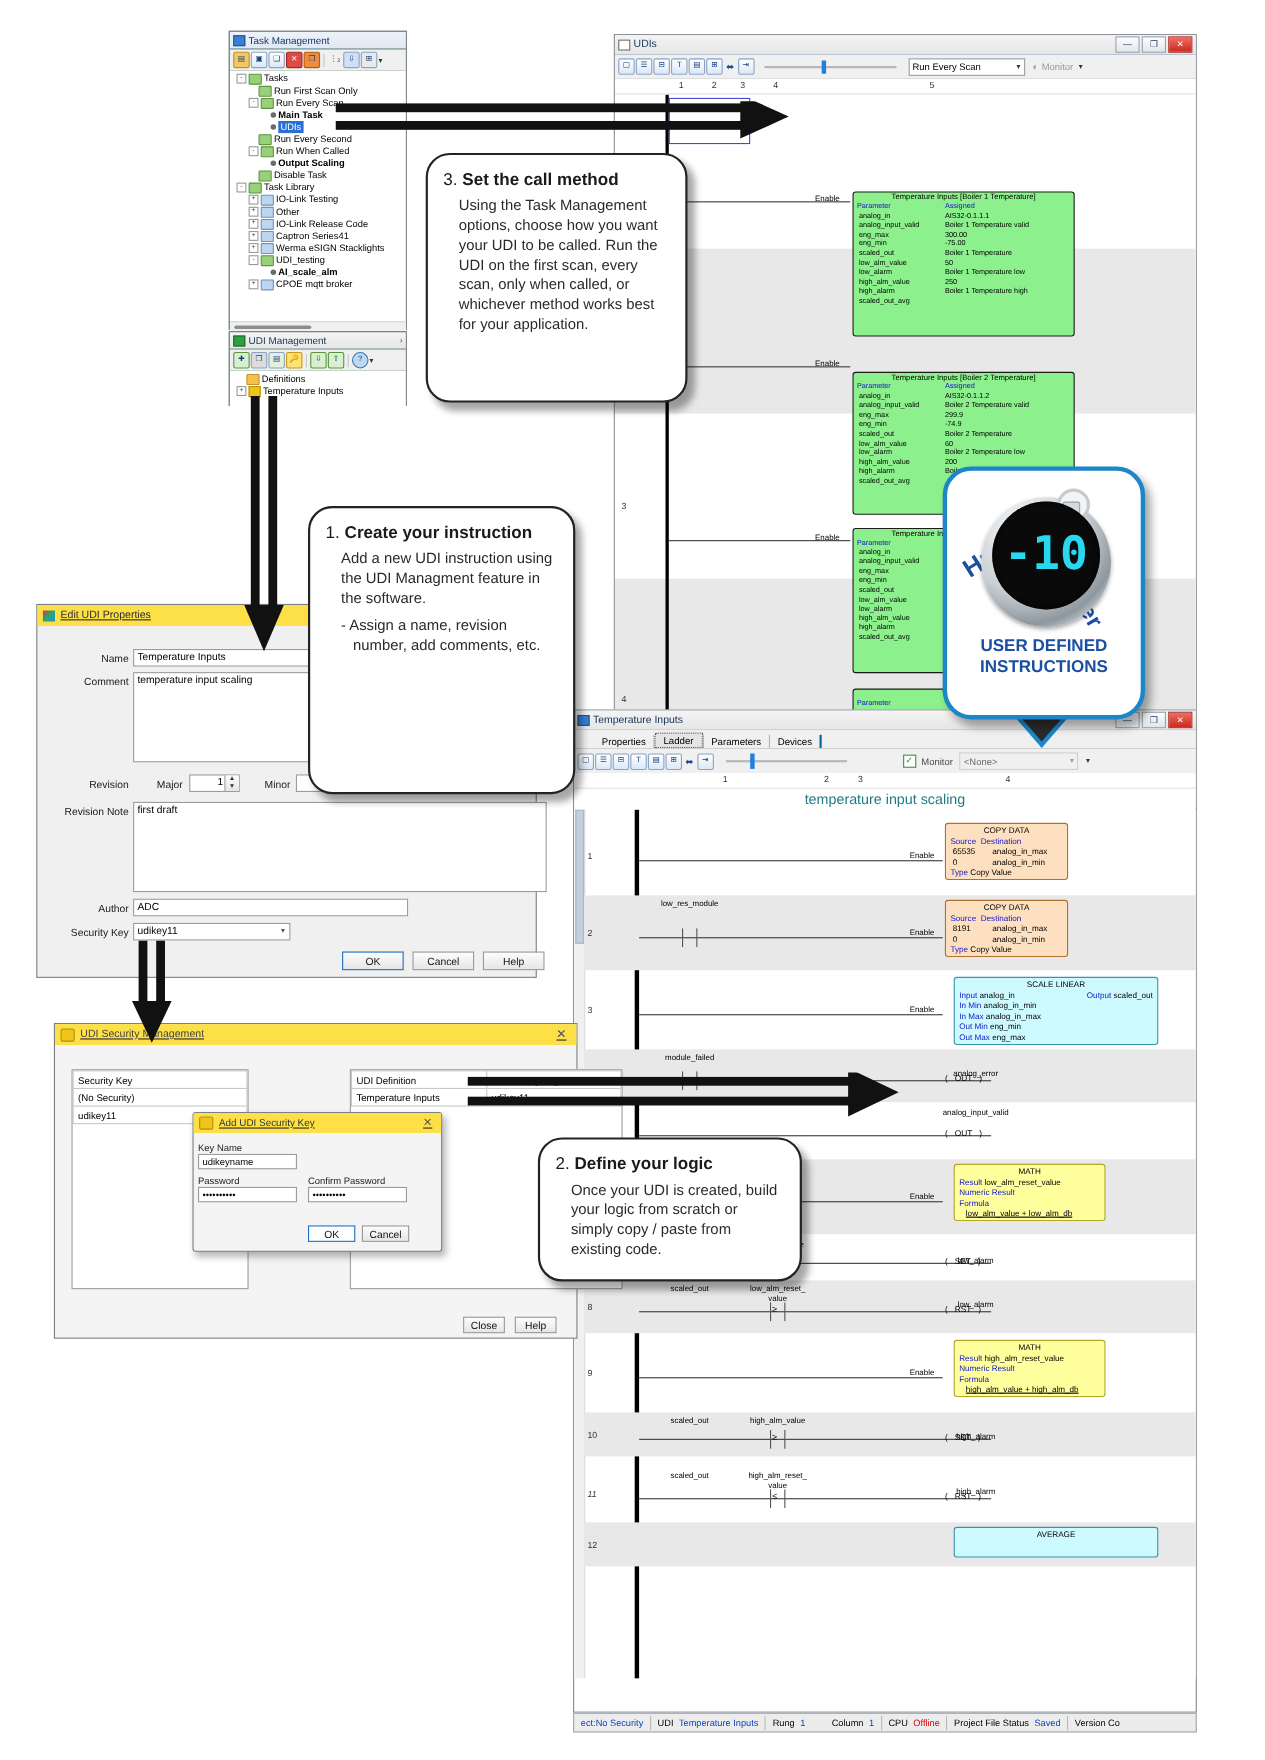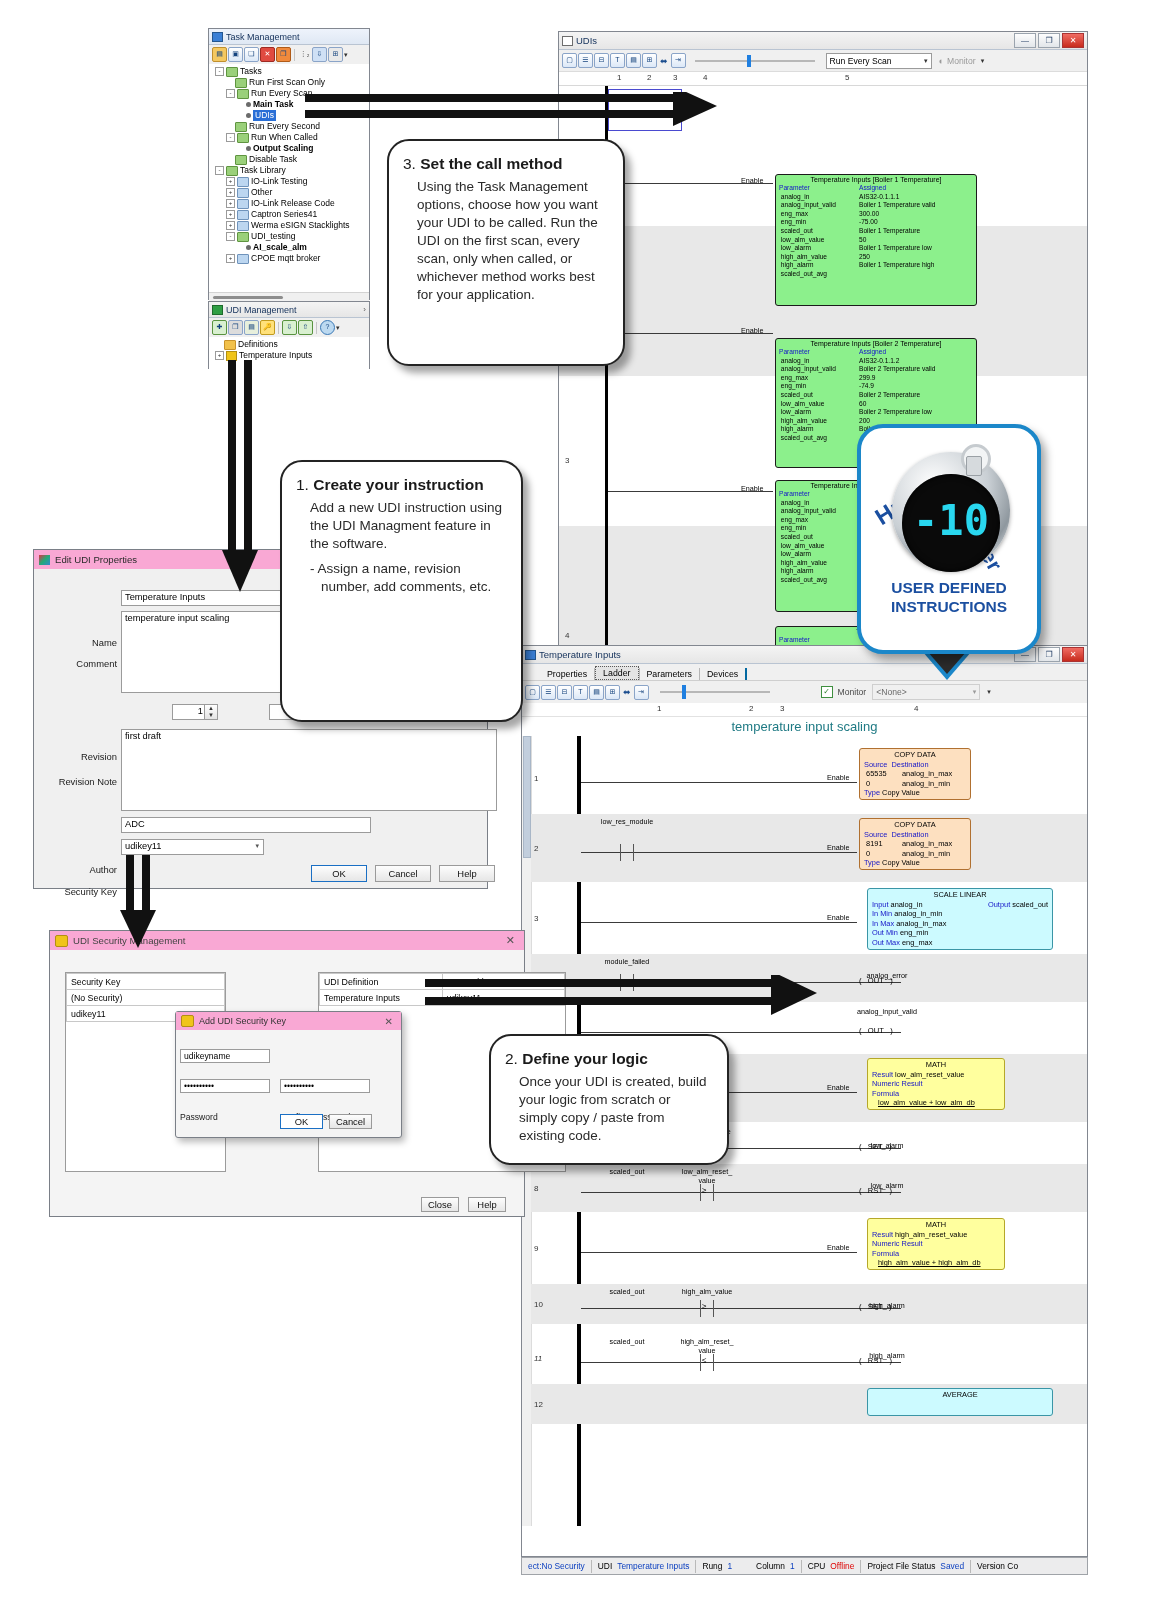--- a/index.html
+++ b/index.html
@@ -63,24 +63,24 @@
           border:1px solid #9fa3a8;box-sizing:border-box;display:flex;align-items:center;
           font-size:8.4px;color:#000;}
   .status .cell{padding:0 6px;display:flex;gap:5px;align-items:center;white-space:nowrap;}
   .status .div{width:1px;height:13px;background:#b9b9b9;}
   .bl{color:#0b3fbf;}
   .rd{color:#dd0000;}
   
   .dlg{position:absolute;background:#f0f0f0;border:1px solid #7a7f87;box-sizing:border-box;
        font-size:9.5px;color:#000;}
   .dlg-ttl{height:19px;display:flex;align-items:center;gap:5px;padding:0 5px;
-           font-size:9.6px;color:#2b2b2b;background:#f9a8d4;}
+           font-size:9.6px;color:#2b2b2b;background:#fde047;text-decoration:underline;}
   .fld{background:#fff;border:1px solid #9b9b9b;box-sizing:border-box;font-size:9.3px;
        padding:1px 3px;position:absolute;color:#000;}
-  .lbl{position:absolute;font-size:9.4px;color:#1a1a1a;text-align:right;margin-top:44px;}
+  .lbl{position:absolute;font-size:9.4px;color:#1a1a1a;text-align:right;}
   .btn{position:absolute;background:linear-gradient(#fdfdfd,#e6e6e6);border:1px solid #9a9a9a;
        box-sizing:border-box;font-size:9.4px;text-align:center;color:#111;}
   .btn.pri{border:1px solid #1a6fc4;}
   .spin{position:absolute;border:1px solid #9b9b9b;background:#fff;box-sizing:border-box;}
   .grid-tbl{position:absolute;background:#fff;border:1px solid #9b9b9b;box-sizing:border-box;}
   .grid-tbl table{border-collapse:collapse;width:100%;font-size:8.8px;}
   .grid-tbl td,.grid-tbl th{border:1px solid #c8c8c8;padding:1px 4px;text-align:left;
         font-weight:normal;height:13px;}
   
   .ts{position:absolute;left:857px;top:424px;width:176px;height:222px;background:#fff;
@@ -89,21 +89,21 @@
   .ts-tail{position:absolute;left:916px;top:644px;width:0;height:0;
       border-left:31px solid transparent;border-right:31px solid transparent;
       border-top:36px solid #1b87c9;}
   .ts-tail2{position:absolute;left:921px;top:644px;width:0;height:0;
       border-left:26px solid transparent;border-right:26px solid transparent;
       border-top:30px solid #2b2b2b;}
   .ts-word{position:absolute;color:#1b4fa0;font-weight:bold;font-size:23px;letter-spacing:.5px;}
   .watch{position:absolute;left:31px;top:24px;width:118px;height:118px;border-radius:50%;
      background:radial-gradient(circle at 35% 28%,#ffffff,#c9cfd4 48%,#8e979e 72%,#e7ebee 88%,#9aa2a8);
      box-shadow:0 2px 4px rgba(0,0,0,.35);}
-  .watch-in{position:absolute;left:10px;top:22px;width:98px;height:98px;border-radius:50%;
+  .watch-in{position:absolute;left:10px;top:4px;width:98px;height:98px;border-radius:50%;
      background:#0a0a0a;box-shadow:inset 0 0 6px #000;}
   .watch-dig{position:absolute;left:0;top:26px;width:98px;text-align:center;color:#29d7ef;
      font-family:"DejaVu Sans Mono",monospace;font-size:42px;font-weight:bold;line-height:42px;}
   .watch-stem{position:absolute;left:74px;top:4px;width:14px;height:18px;background:#d6dadd;
      border:1px solid #9aa0a5;border-radius:2px;}
   .watch-top{position:absolute;left:69px;top:-8px;width:24px;height:24px;border-radius:50%;
      background:#f2f4f5;border:3px solid #c6cbcf;}
   .ts-cap{position:absolute;left:0;top:150px;width:176px;text-align:center;color:#1b4fa0;
      font-weight:bold;font-size:15.5px;line-height:19px;}
 </style>

